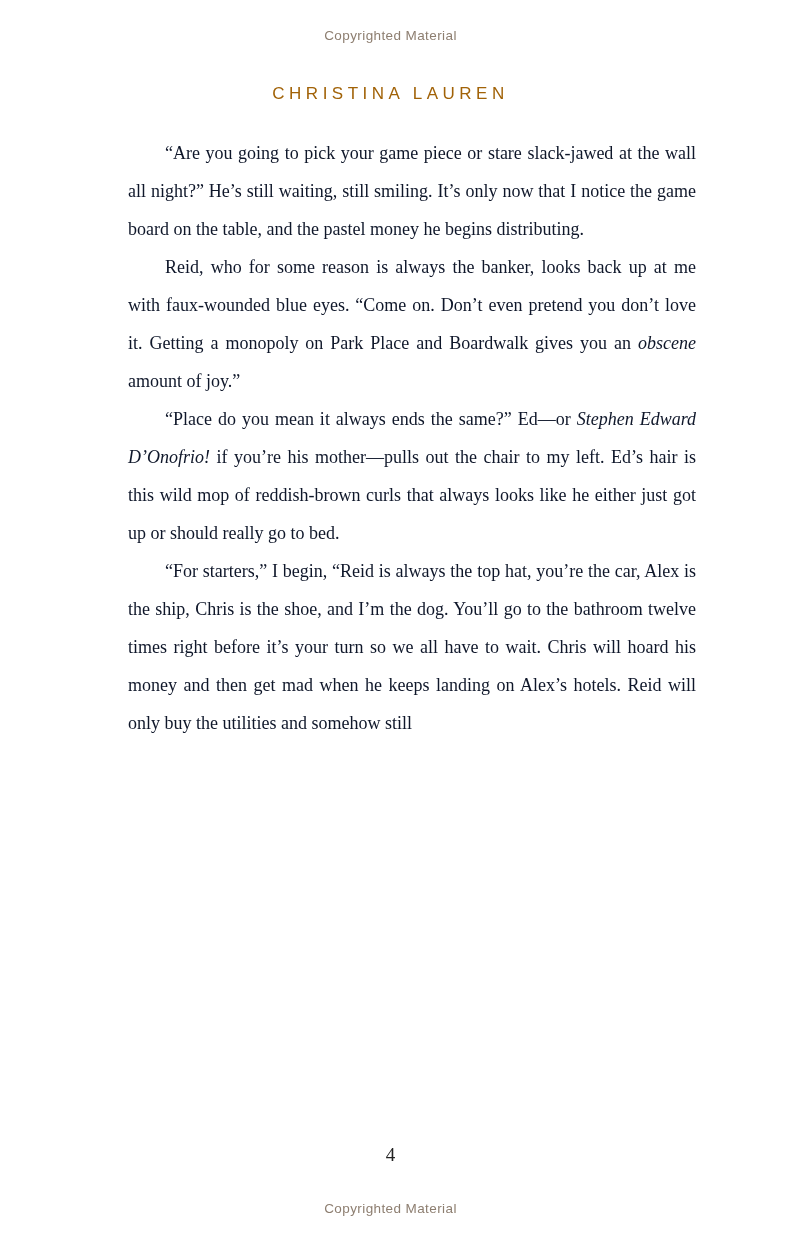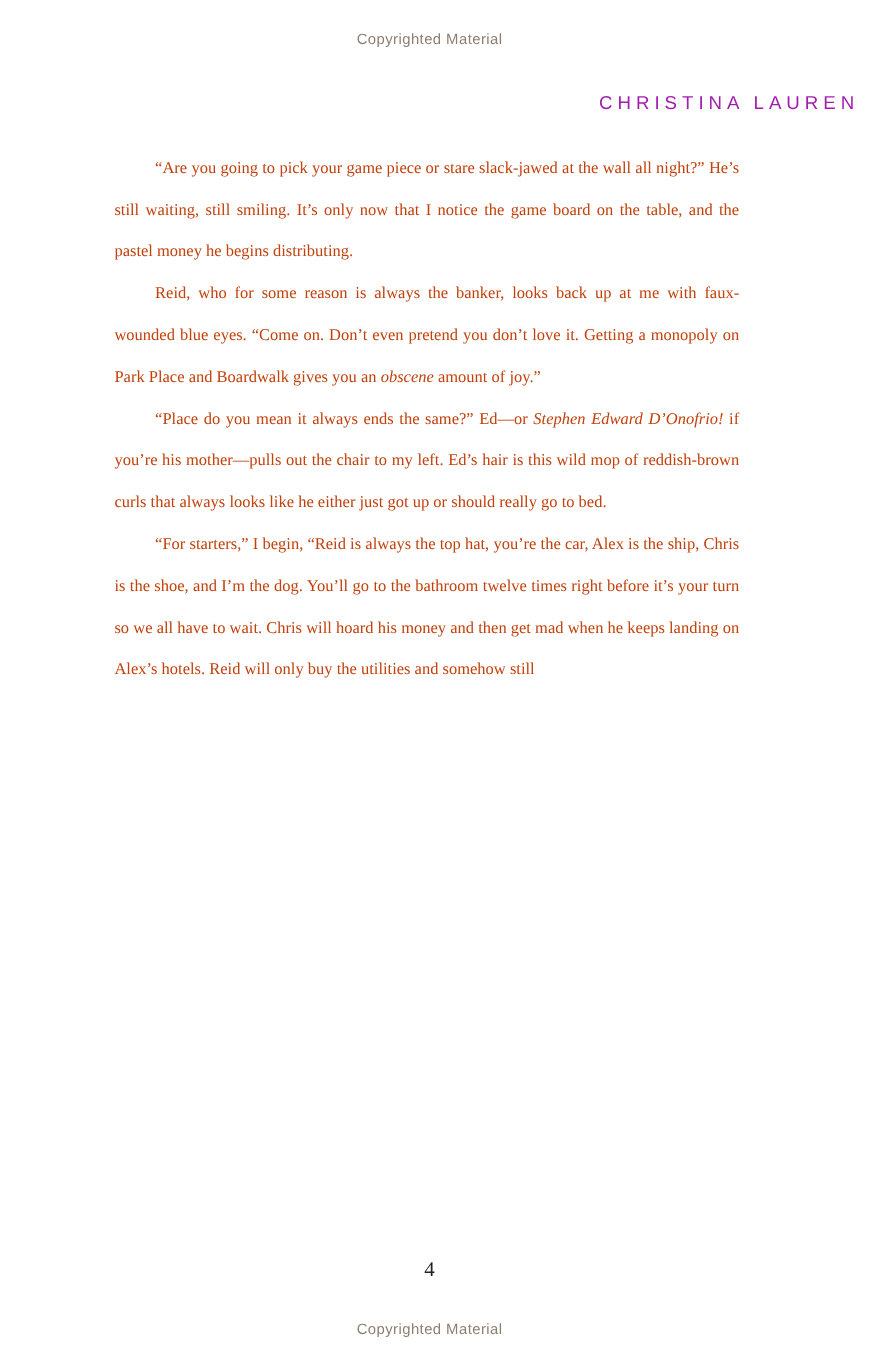--- a/index.html
+++ b/index.html
@@ -37,36 +37,36 @@
     position: absolute;
     top: 1201px;
     left: 0;
     width: 100%;
   }
   .author-header {
     position: absolute;
     top: 84px;
     left: 0;
     width: 100%;
-    text-align: right;
+    text-align: center;
     font-family: "Liberation Sans", sans-serif;
     font-size: 17px;
     font-weight: 400;
     letter-spacing: 4.5px;
-    color: #a21caf;
+    color: #a16207;
   }
   .body-text {
     position: absolute;
     top: 134px;
-    left: 104px;
+    left: 128px;
     width: 568px;
-    font-size: 15px;
+    font-size: 18px;
     line-height: 38px;
     text-align: justify;
-    color: #c2410c;
+    color: #0f172a;
   }
   .body-text p {
     margin: 0;
     padding: 0;
     text-indent: 37px;
   }
   .body-text em {
     font-style: italic;
   }
   .page-number {

